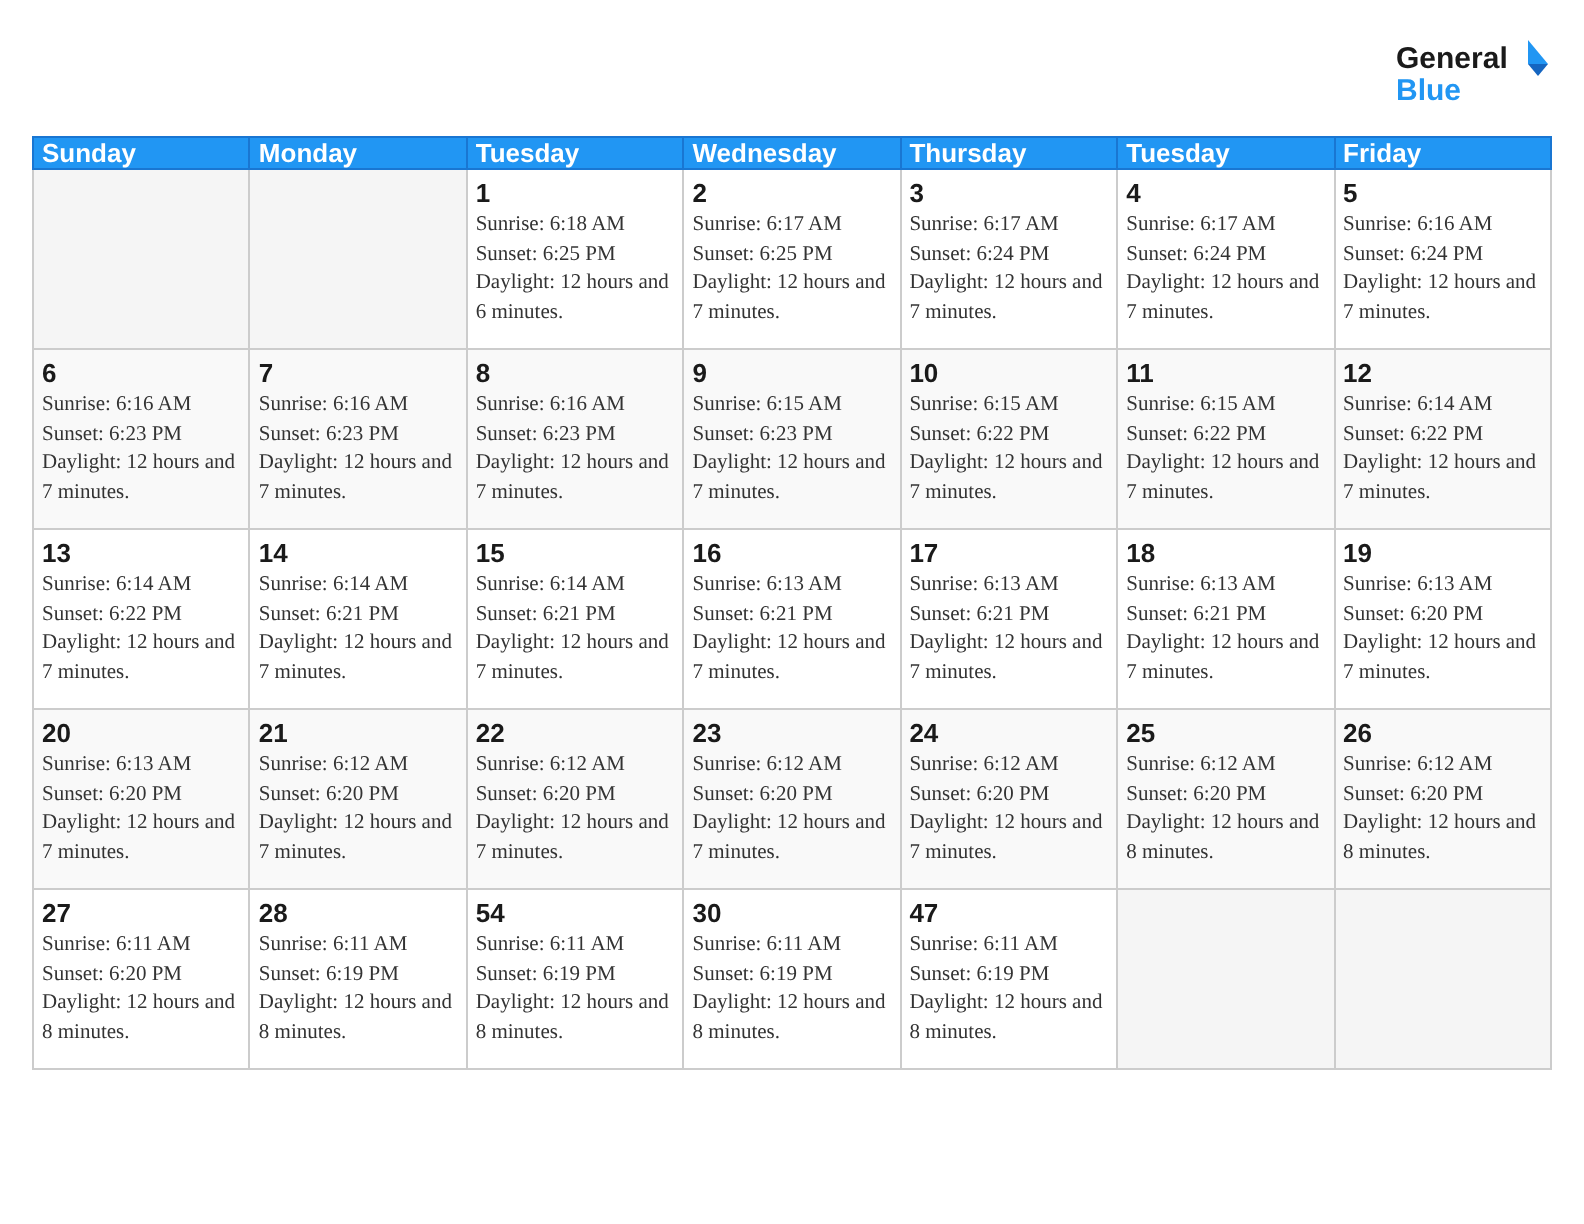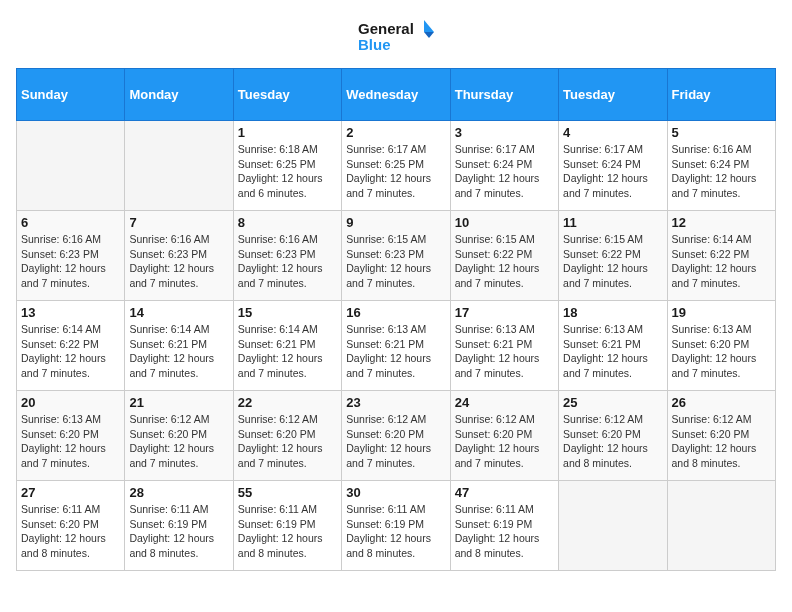--- a/index.html
+++ b/index.html
@@ -5,21 +5,21 @@
     * { box-sizing: border-box; margin: 0; padding: 0; }
     body {
       font-family: Arial, sans-serif;
       background: #fff;
       width: 792px;
       min-height: 612px;
       padding: 16px;
     }
     .header {
       display: flex;
-      justify-content: center;
+      justify-content: flex-end;
       align-items: flex-start;
       margin-bottom: 12px;
     }
     .logo {
       display: flex;
       align-items: center;
       gap: 4px;
     }
     .title-section {
       text-align: right;
@@ -34,21 +34,21 @@
       color: #555;
     }
     .calendar {
       width: 100%;
       border-collapse: collapse;
       font-size: 11px;
     }
     .calendar th {
       background: #2196F3;
       color: #fff;
-      padding: 18px 4px;
+      padding: 0 4px;
       text-align: left;
       font-size: 13px;
       font-weight: 600;
       border: 1px solid #1976D2;
     }
     .calendar td {
       border: 1px solid #ccc;
       vertical-align: top;
       padding: 4px;
       width: 108px;
@@ -61,20 +61,21 @@
     .day-number {
       font-size: 13px;
       font-weight: bold;
       color: #1a1a1a;
       margin-bottom: 2px;
     }
     .day-info {
       color: #333;
       font-size: 10.5px;
       line-height: 1.4;
+      font-family: Liberation Serif, serif;
     }
     .empty-cell {
       background: #f5f5f5 !important;
     }
   </style>
 </head>
 <body>
 
 <div class="header">
   <div class="logo">
@@ -277,21 +278,21 @@
 Sunset: 6:20 PM
 Daylight: 12 hours and 8 minutes.</div>
         </td>
         <td>
           <div class="day-number">28</div>
           <div class="day-info" style="white-space: pre-line;">Sunrise: 6:11 AM
 Sunset: 6:19 PM
 Daylight: 12 hours and 8 minutes.</div>
         </td>
         <td>
-          <div class="day-number">55</div>
+          <div class="day-number">54</div>
           <div class="day-info" style="white-space: pre-line;">Sunrise: 6:11 AM
 Sunset: 6:19 PM
 Daylight: 12 hours and 8 minutes.</div>
         </td>
         <td>
           <div class="day-number">30</div>
           <div class="day-info" style="white-space: pre-line;">Sunrise: 6:11 AM
 Sunset: 6:19 PM
 Daylight: 12 hours and 8 minutes.</div>
         </td>

